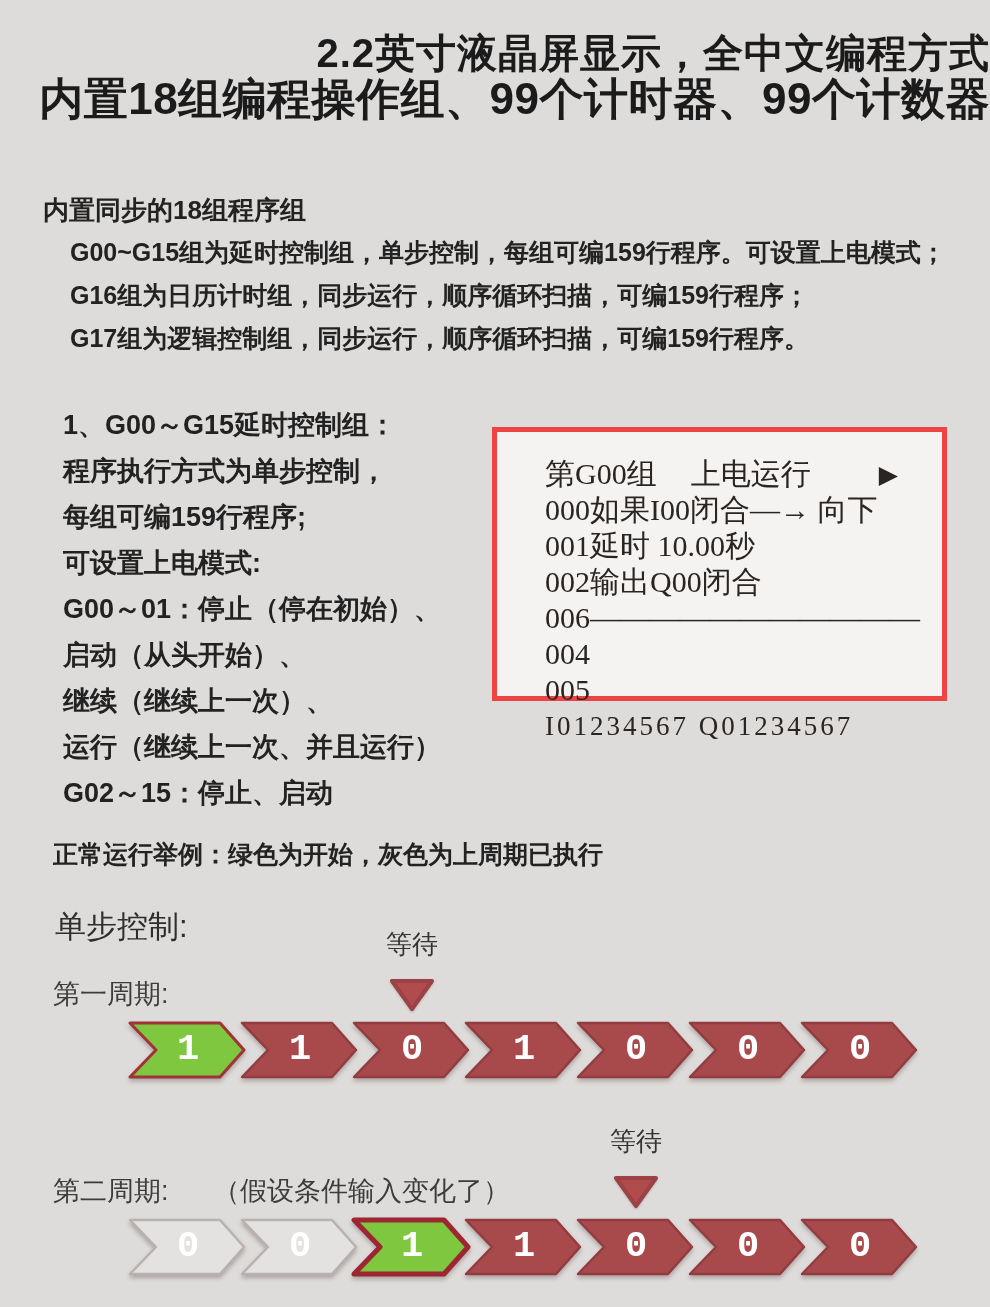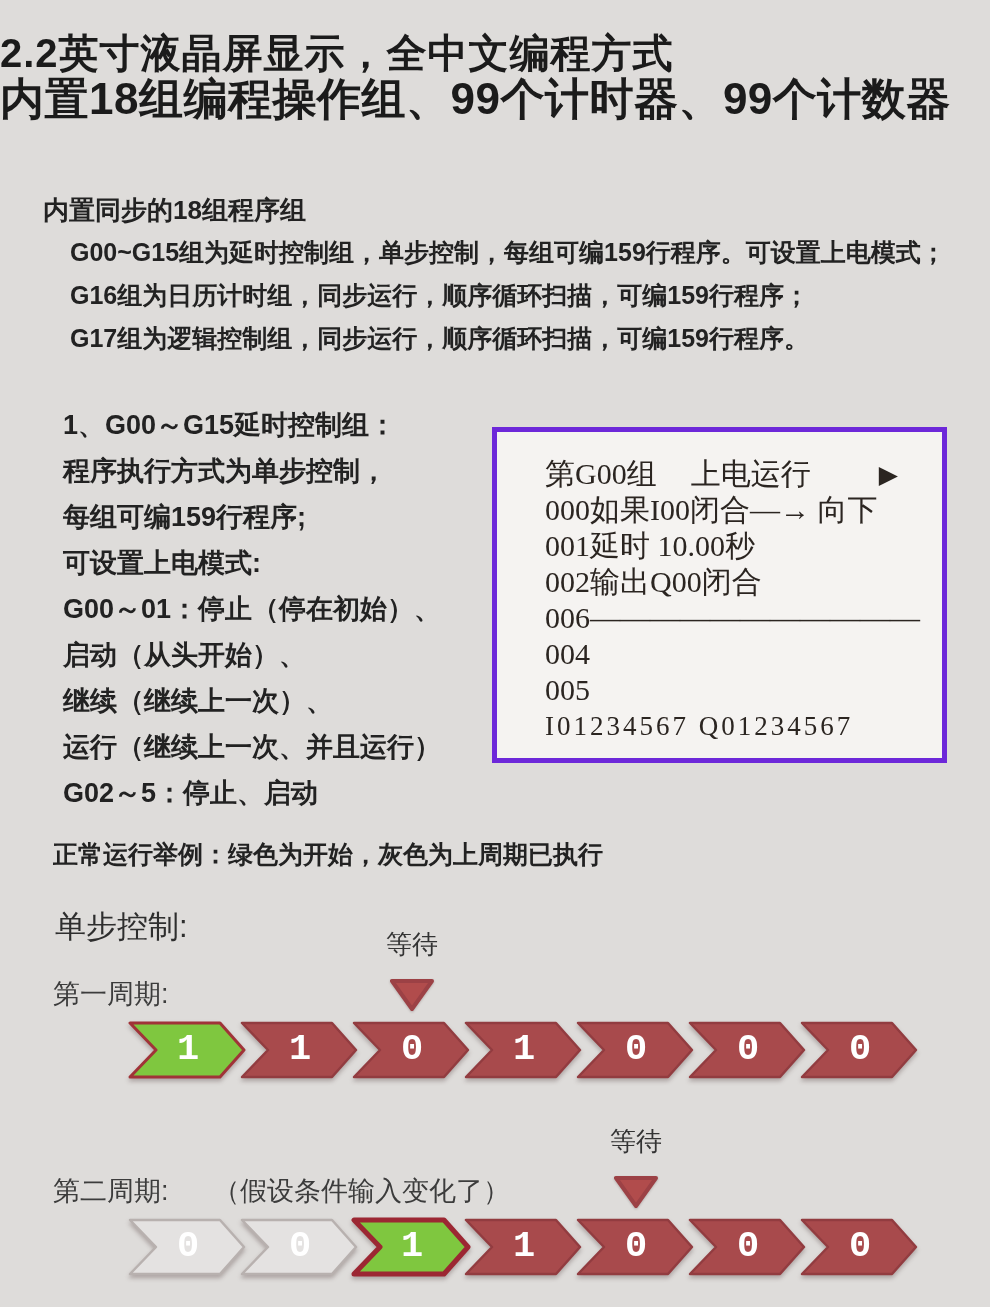--- a/index.html
+++ b/index.html
@@ -6,33 +6,33 @@
   body{
     width:990px;height:1307px;
     font-family:"Liberation Sans","DejaVu Sans",sans-serif;
     background:#dedcda;
     position:relative;
     overflow:hidden;
   }
   .abs{position:absolute;}
   .page{position:absolute;inset:0;}
 
-  .title{left:0;width:990px;text-align:left;font-weight:800;color:#1b1b1b;white-space:nowrap;}
+  .title{left:0;width:990px;text-align:right;font-weight:800;color:#1b1b1b;white-space:nowrap;}
   .t1{top:26px;font-size:40px;letter-spacing:1px;}
   .t2{top:70px;font-size:44px;letter-spacing:0.5px;}
 
   .intro-head{left:43px;top:193px;font-size:26px;font-weight:700;color:#222;white-space:nowrap;text-align:center;}
   .intro-line{left:70px;font-size:25px;font-weight:700;color:#222;white-space:nowrap;}
   .il0{top:236px;text-align:right;} .il1{top:279px;} .il2{top:322px;}
 
   .left-col{left:63px;top:402px;font-size:27px;font-weight:700;color:#222;line-height:46px;white-space:nowrap;}
 
   .lcd{
-    left:492px;top:427px;width:455px;height:336px;box-sizing:border-box;
-    border:5px solid #6d28d9;background:#f5f3f1;
+    left:492px;top:427px;width:455px;height:274px;box-sizing:border-box;
+    border:5px solid #ef4444;background:#f5f3f1;
     padding:24px 26px 0 48px;
     font-family:"Liberation Serif","DejaVu Serif",serif;
     font-size:30px;line-height:36px;color:#2b2521;
   }
   .lcd-header{position:relative;white-space:nowrap;}
   .lcd-gap{display:inline-block;width:34px;}
   .lcd-cursor{position:absolute;right:18px;top:1px;font-size:25px;font-family:"DejaVu Sans",sans-serif;}
   .lcd-line{white-space:nowrap;}
   .lcd-status{font-size:27px;letter-spacing:3px;white-space:nowrap;}
 
@@ -70,21 +70,21 @@
 
   <div class="abs left-col">
     <div>1、G00～G15延时控制组：</div>
     <div>程序执行方式为单步控制，</div>
     <div>每组可编159行程序;</div>
     <div>可设置上电模式:</div>
     <div>G00～01：停止（停在初始）、</div>
     <div>启动（从头开始）、</div>
     <div>继续（继续上一次）、</div>
     <div>运行（继续上一次、并且运行）</div>
-    <div>G02～5：停止、启动</div>
+    <div>G02～15：停止、启动</div>
   </div>
 
   <div class="abs lcd">
     <div class="lcd-header">
       <span>第G00组</span><span class="lcd-gap"></span><span>上电运行</span>
       <span class="lcd-cursor">▶</span>
     </div>
     <div class="lcd-line">000如果I00闭合—→ 向下</div>
     <div class="lcd-line">001延时 10.00秒</div>
     <div class="lcd-line">002输出Q00闭合</div>

